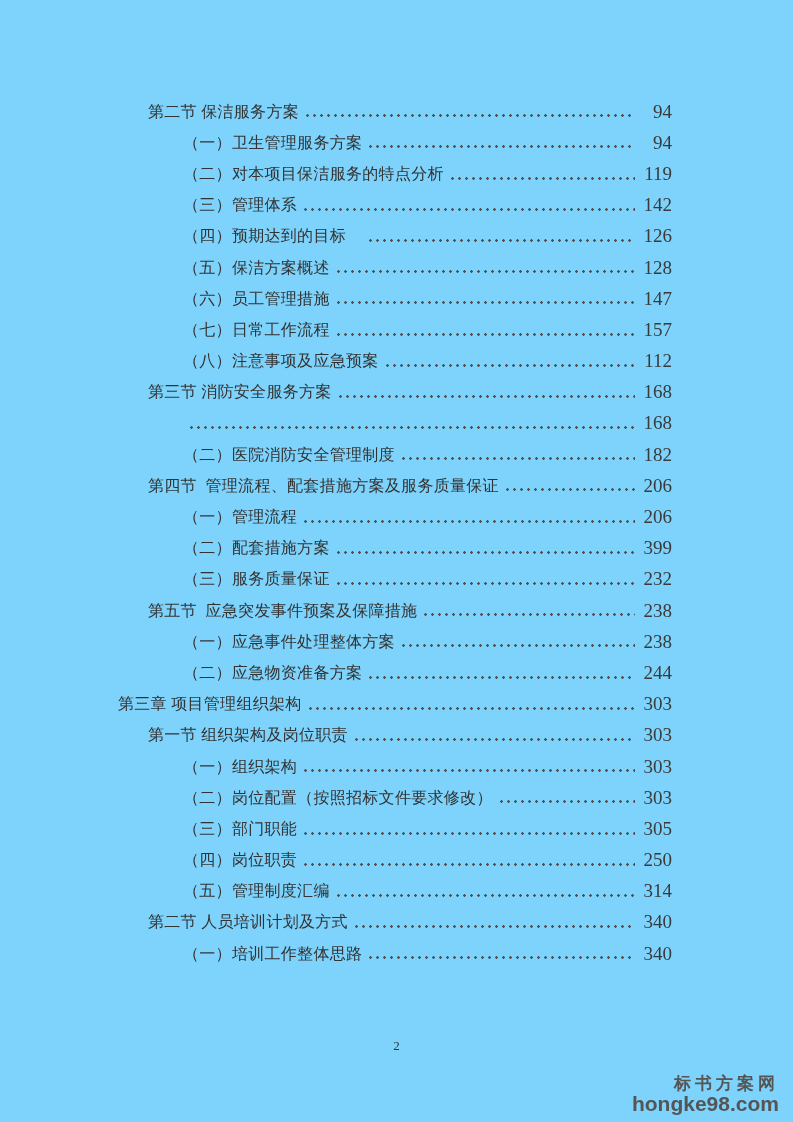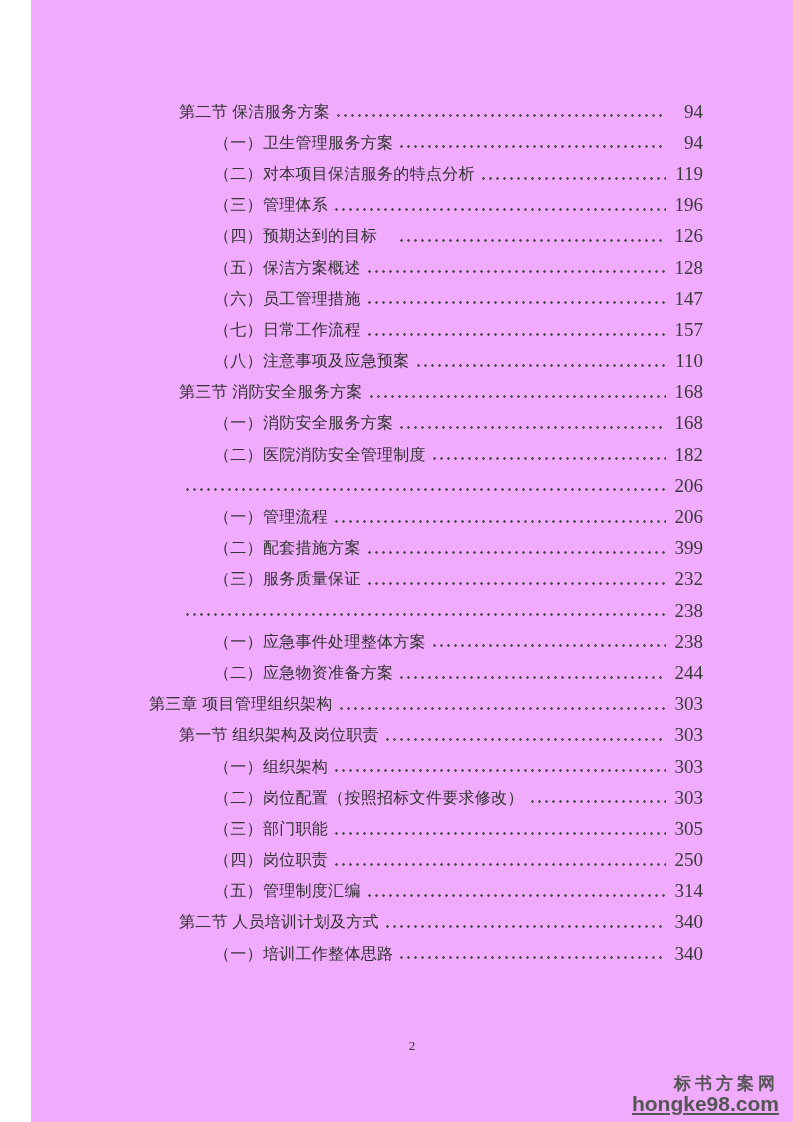--- a/index.html
+++ b/index.html
@@ -11,22 +11,21 @@
     width: 793px;
     height: 1122px;
     position: relative;
     overflow: hidden;
     font-family: "Liberation Serif", "DejaVu Serif", serif;
     color: #333333;
   }
   .page {
     position: absolute;
     inset: 0;
-    background: #f0abfc;
-    margin-left: 31px;
+    background: #7dd3fc;
   }
   .toc {
     position: absolute;
     top: 96px;
     left: 118px;
     width: 554px;
   }
   .row {
     display: flex;
     align-items: center;
@@ -82,21 +81,20 @@
     font-size: 17px;
     line-height: 19px;
     letter-spacing: 4px;
     white-space: nowrap;
   }
   .watermark .wm2 {
     font-size: 21px;
     line-height: 21px;
     letter-spacing: 0px;
     white-space: nowrap;
-    text-decoration: underline;
   }
 </style>
 </head>
 <body>
 
 <div class="page">
 
   <div class="toc">
       <div class="row section">
     <span class="t">第二节 保洁服务方案</span>
@@ -109,21 +107,21 @@
     <span class="p">94</span>
   </div>
       <div class="row sub">
     <span class="t">（二）对本项目保洁服务的特点分析</span>
     <span class="leader"></span>
     <span class="p">119</span>
   </div>
       <div class="row sub">
     <span class="t">（三）管理体系</span>
     <span class="leader"></span>
-    <span class="p">196</span>
+    <span class="p">142</span>
   </div>
       <div class="row sub">
     <span class="t">（四）预期达到的目标　</span>
     <span class="leader"></span>
     <span class="p">126</span>
   </div>
       <div class="row sub">
     <span class="t">（五）保洁方案概述</span>
     <span class="leader"></span>
     <span class="p">128</span>
@@ -134,57 +132,58 @@
     <span class="p">147</span>
   </div>
       <div class="row sub">
     <span class="t">（七）日常工作流程</span>
     <span class="leader"></span>
     <span class="p">157</span>
   </div>
       <div class="row sub">
     <span class="t">（八）注意事项及应急预案</span>
     <span class="leader"></span>
-    <span class="p">110</span>
+    <span class="p">112</span>
   </div>
       <div class="row section">
     <span class="t">第三节 消防安全服务方案</span>
     <span class="leader"></span>
     <span class="p">168</span>
   </div>
       <div class="row sub">
-    <span class="t">（一）消防安全服务方案</span>
     <span class="leader"></span>
     <span class="p">168</span>
   </div>
       <div class="row sub">
     <span class="t">（二）医院消防安全管理制度</span>
     <span class="leader"></span>
     <span class="p">182</span>
   </div>
       <div class="row section">
+    <span class="t">第四节  管理流程、配套措施方案及服务质量保证</span>
     <span class="leader"></span>
     <span class="p">206</span>
   </div>
       <div class="row sub">
     <span class="t">（一）管理流程</span>
     <span class="leader"></span>
     <span class="p">206</span>
   </div>
       <div class="row sub">
     <span class="t">（二）配套措施方案</span>
     <span class="leader"></span>
     <span class="p">399</span>
   </div>
       <div class="row sub">
     <span class="t">（三）服务质量保证</span>
     <span class="leader"></span>
     <span class="p">232</span>
   </div>
       <div class="row section">
+    <span class="t">第五节  应急突发事件预案及保障措施</span>
     <span class="leader"></span>
     <span class="p">238</span>
   </div>
       <div class="row sub">
     <span class="t">（一）应急事件处理整体方案</span>
     <span class="leader"></span>
     <span class="p">238</span>
   </div>
       <div class="row sub">
     <span class="t">（二）应急物资准备方案</span>

